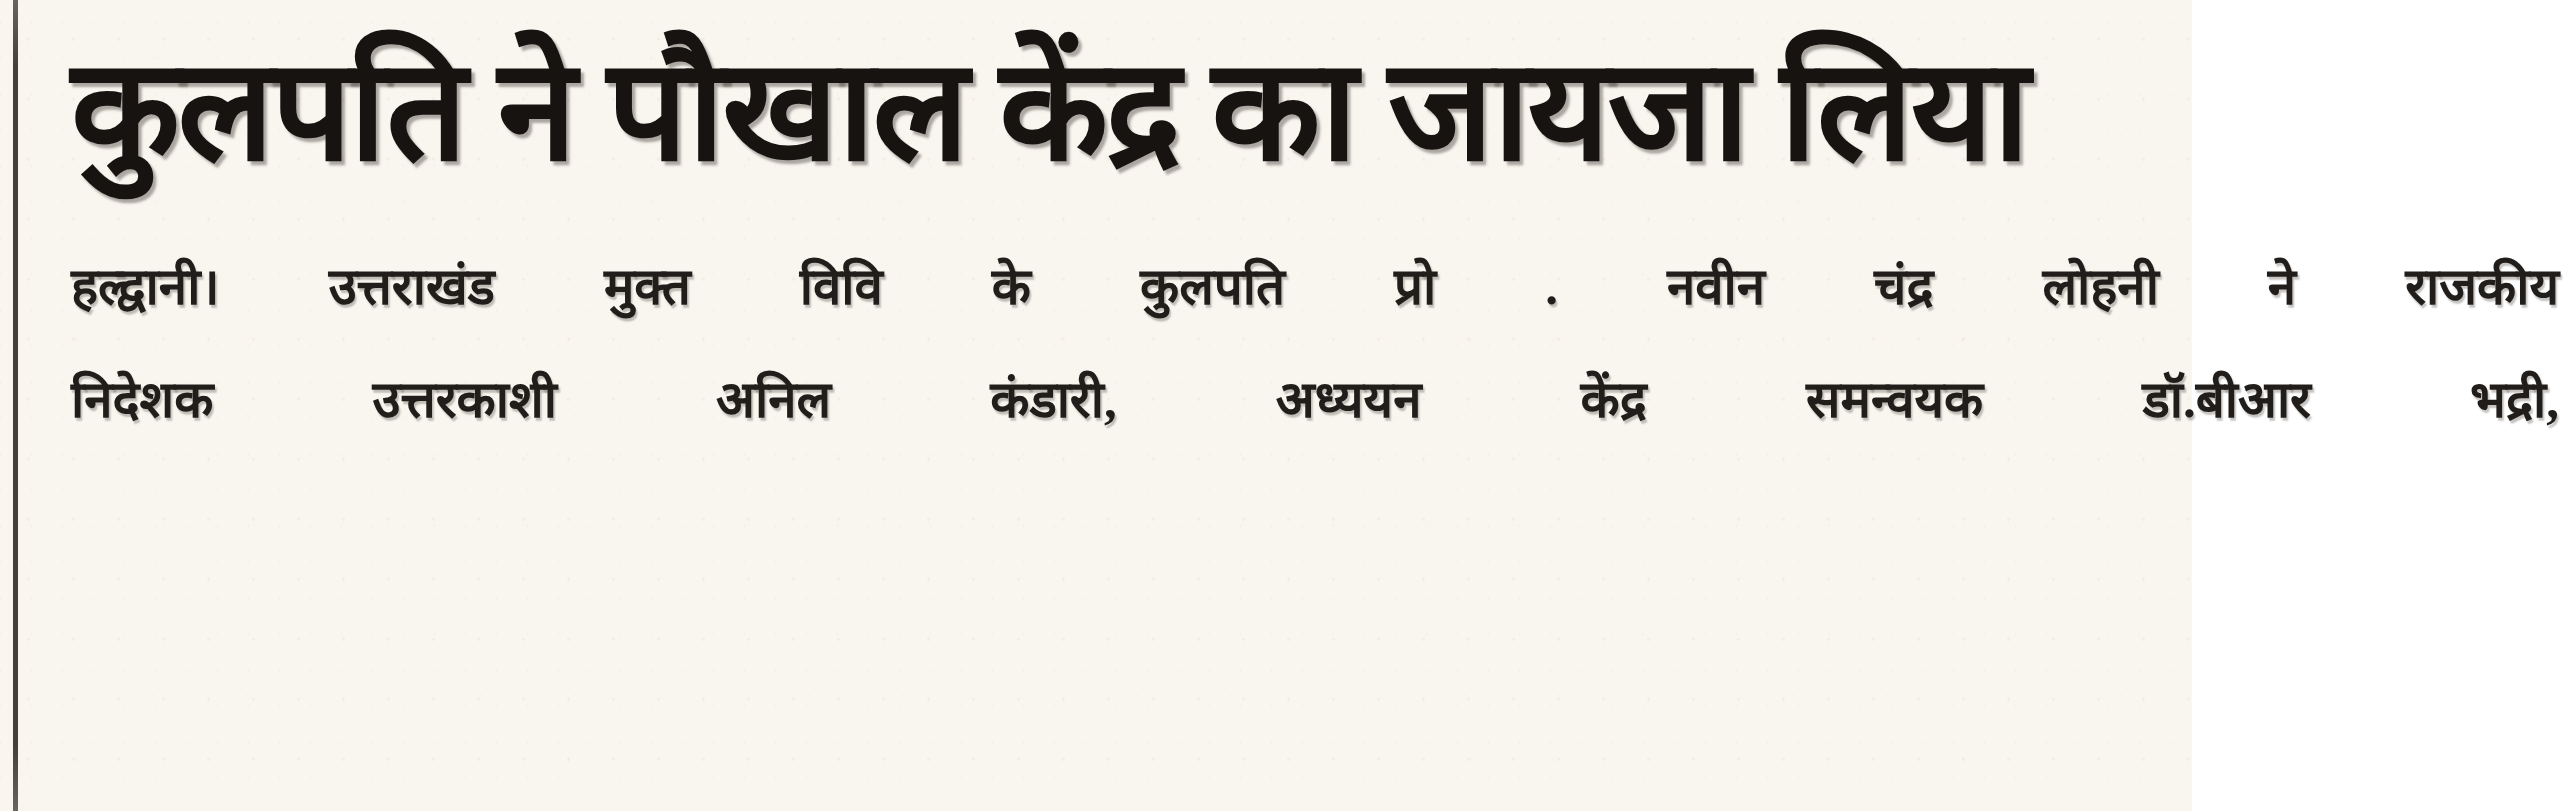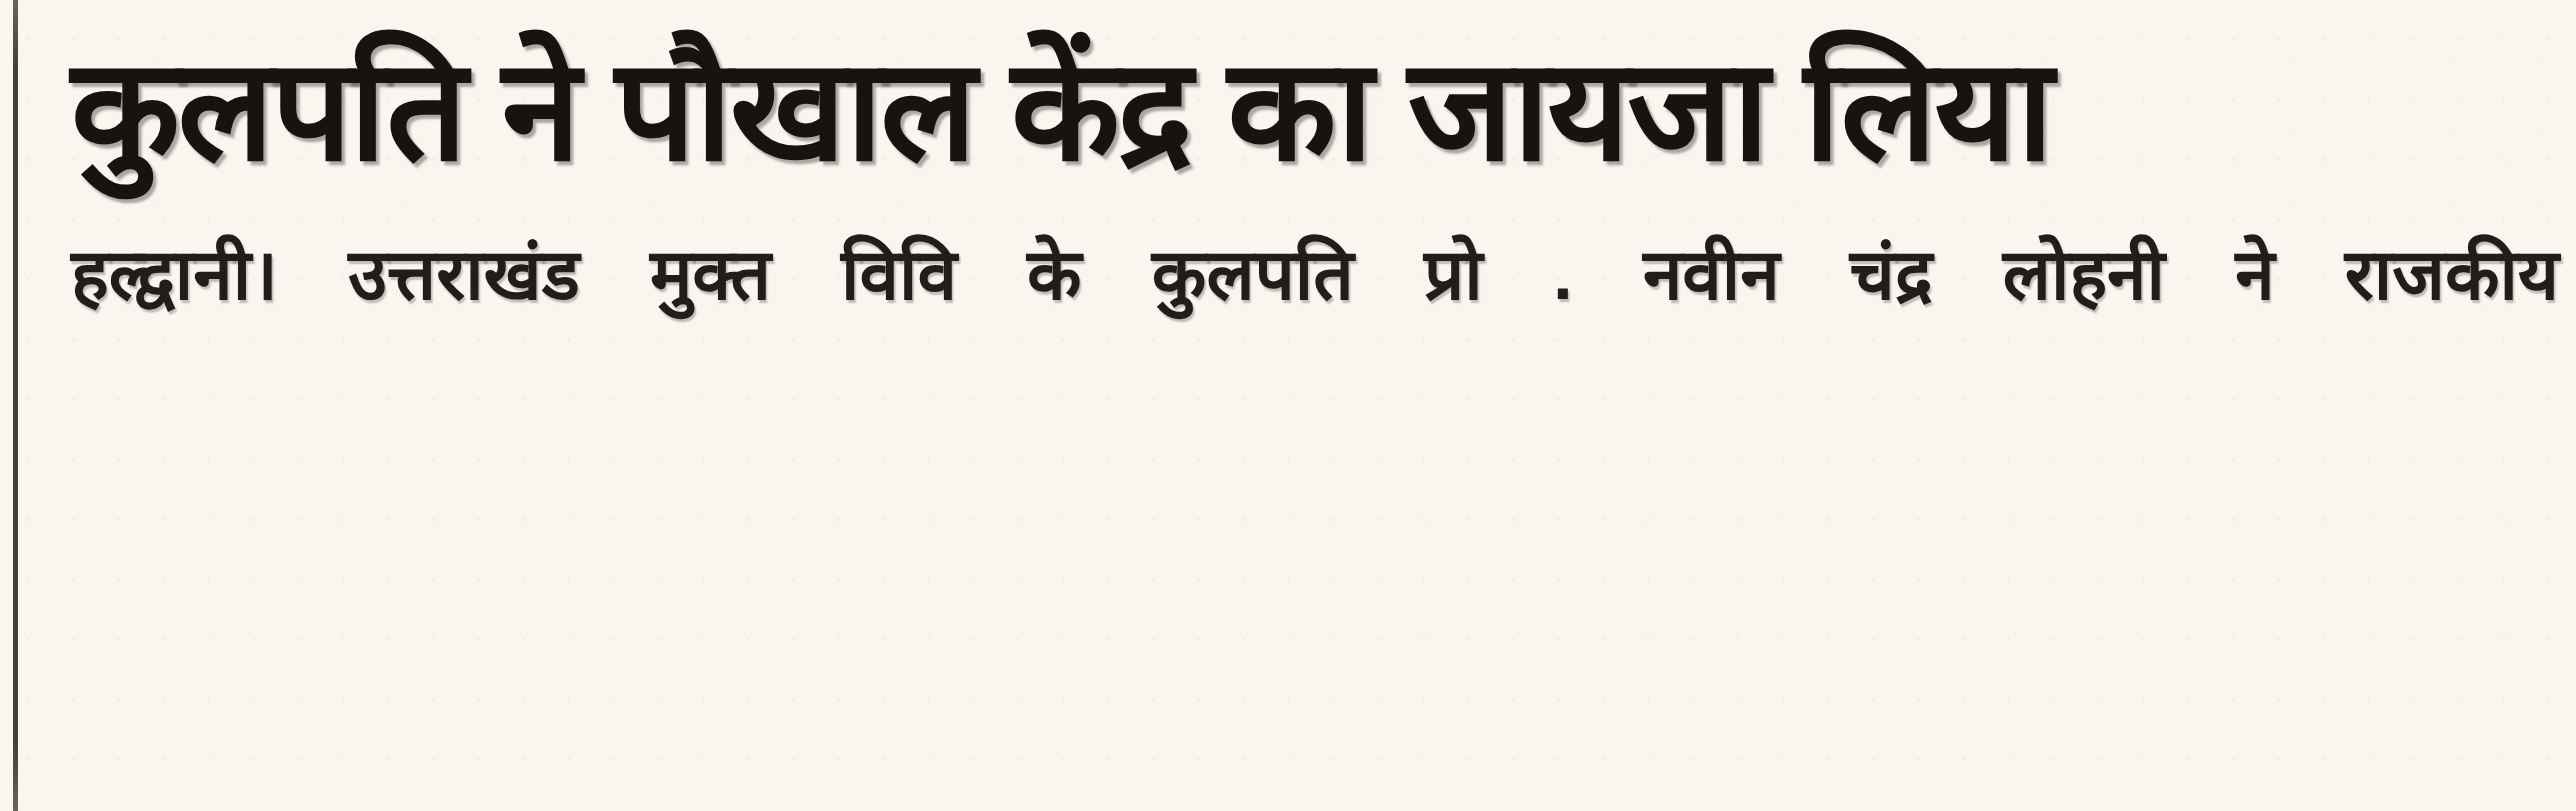--- a/index.html
+++ b/index.html
@@ -9,31 +9,31 @@
   }
   * { margin: 0; padding: 0; box-sizing: border-box; }
   html, body {
     width: 2576px;
     height: 811px;
     overflow: hidden;
     background: #ffffff;
   }
   .clipping {
     position: relative;
-    width: 2576px;
+    width: 2192px;
     height: 811px;
     background-color: var(--bg);
     
     background-image:
       radial-gradient(rgba(190, 120, 110, 0.08) 1.3px, transparent 1.4px),
       radial-gradient(rgba(90, 80, 70, 0.06) 0.8px, transparent 1px),
       radial-gradient(rgba(210, 150, 140, 0.05) 1.3px, transparent 1.5px);
     background-size: 45px 60px, 31px 36px, 82px 70px;
     background-position: 6px 9.3px, 16px 4.2px, 36px 24.5px;
-    font-family: Liberation Sans, sans-serif;
+    font-family: Liberation Serif, serif;
     color: var(--ink);
   }
   .column-rule {
     position: absolute;
     left: 12.7px;
     top: 0;
     width: 5px;
     height: 811px;
     background: linear-gradient(180deg, #6b645c 0%, var(--rule) 8%, var(--rule) 92%, #6b645c 100%);
   }
@@ -48,23 +48,23 @@
     font-size: 142px;
     font-weight: 700;
     letter-spacing: -2.5px;
     white-space: nowrap;
     color: #161311;
     text-shadow: 3.4px 4.2px 2.5px rgba(45, 38, 32, 0.38);
   }
   .article-body {
     position: absolute;
     left: 71px;
-    top: 218px;
+    top: 231px;
     width: 2488px;
-    font-size: 71px;
+    font-size: 51px;
     font-weight: 600;
     line-height: 113px;
     color: #201d1a;
     text-shadow: 1.7px 2.5px 1.7px rgba(45, 38, 32, 0.28);
   }
   .body-line {
     width: 100%;
     white-space: nowrap;
   }
   .body-line.justified {
@@ -77,16 +77,17 @@
 <body>
 
 <div class="clipping">
 
   <div class="column-rule"></div>
 
   <h1 class="headline">कुलपति ने पौखाल केंद्र का जायजा लिया</h1>
 
   <div class="article-body">
     <div class="body-line justified">हल्द्वानी। उत्तराखंड मुक्त विवि के कुलपति प्रो . नवीन चंद्र लोहनी ने राजकीय</div>
+    <div class="body-line justified">निदेशक उत्तरकाशी अनिल कंडारी, अध्ययन केंद्र समन्वयक डॉ.बीआर भद्री,</div>
   </div>
 
 </div>
 
 
 </body></html>

